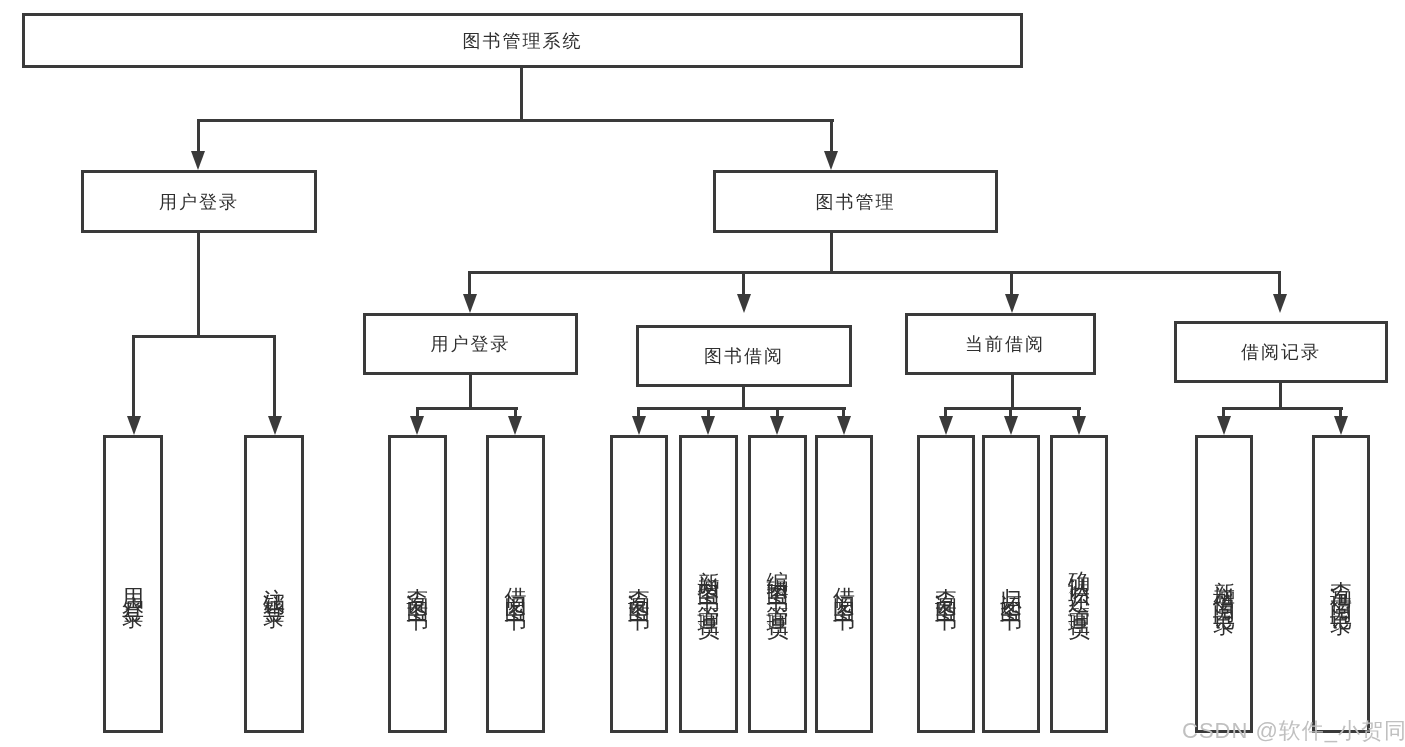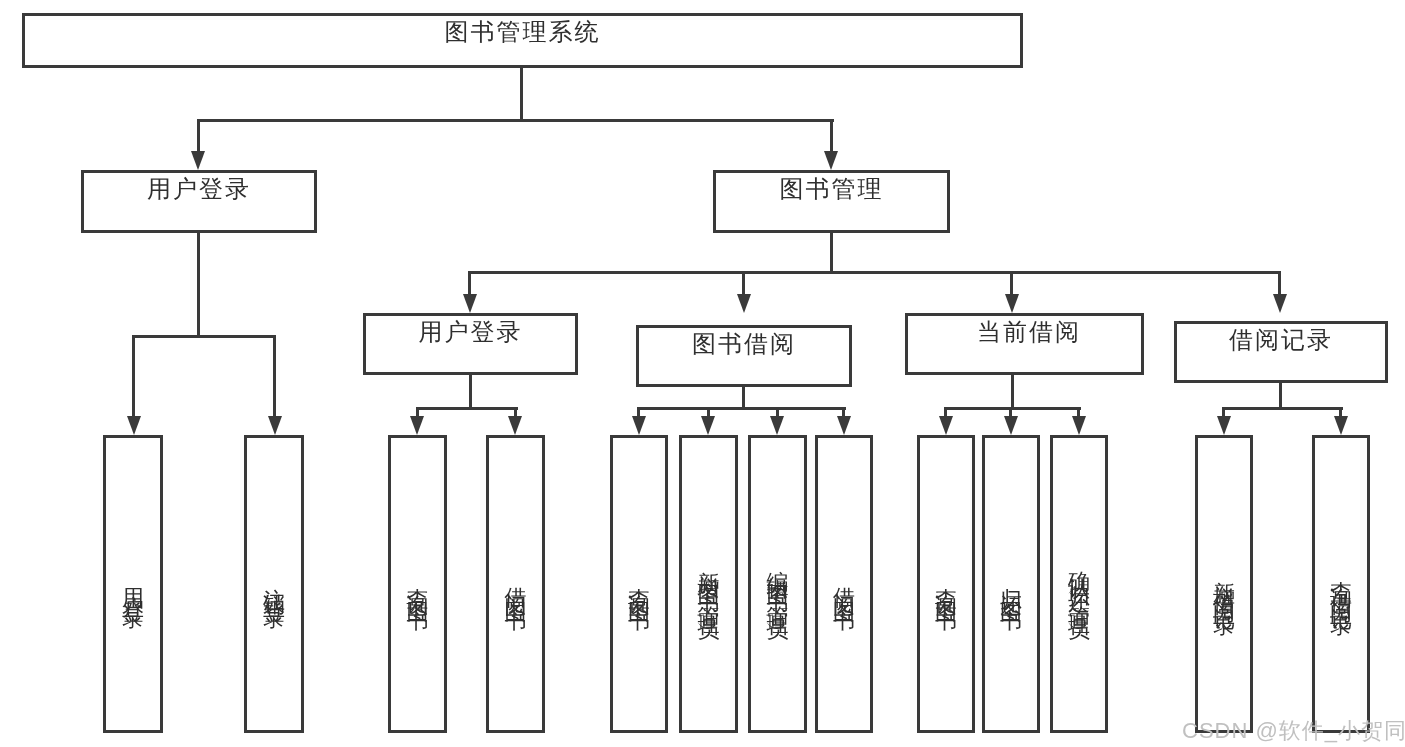--- a/index.html
+++ b/index.html
@@ -2,22 +2,22 @@
 <html><head>
 <meta charset="utf-8">
 <style>
   html,body{margin:0;padding:0;background:#ffffff;}
   #canvas{
     position:relative;width:1405px;height:747px;background:#ffffff;overflow:hidden;
     font-family:"Liberation Sans","DejaVu Sans",sans-serif;color:#2f2f2f;
   }
   .hbox{
     position:absolute;box-sizing:border-box;border:3px solid #3a3a3a;background:#ffffff;
-    display:flex;justify-content:center;
-    font-size:24px;letter-spacing:2px;z-index:2;
+    display:flex;align-items:center;justify-content:center;
+    font-size:18px;letter-spacing:2px;z-index:2;
   }
   .vbox{
     position:absolute;top:435px;height:298px;box-sizing:border-box;border:3px solid #3a3a3a;
     background:#ffffff;display:flex;align-items:center;justify-content:center;z-index:2;
   }
   .vbox span{
     writing-mode:vertical-rl;text-orientation:mixed;font-size:22px;letter-spacing:7px;
     line-height:1.1;white-space:nowrap;
   }
   .vl{position:absolute;display:block;width:3px;background:#3a3a3a;z-index:1;}
@@ -43,21 +43,21 @@
   <i class="vl" style="left:520px;top:66px;height:56px;"></i>
   <i class="hl" style="left:197px;top:119px;width:637px;"></i>
   <i class="vl" style="left:197px;top:119px;height:35px;"></i>
   <i class="ar" style="left:191px;top:151px;"></i>
   <i class="vl" style="left:830px;top:119px;height:35px;"></i>
   <i class="ar" style="left:824px;top:151px;"></i>
 
   <div class="hbox" style="left:81px;top:170px;width:236px;height:63px;">
     <span>用户登录</span>
   </div>
-  <div class="hbox" style="left:713px;top:170px;width:237px;height:63px;">
+  <div class="hbox" style="left:713px;top:170px;width:285px;height:63px;">
     <span>图书管理</span>
   </div>
 
   <i class="vl" style="left:197px;top:231px;height:107px;"></i>
   <i class="hl" style="left:132px;top:335px;width:144px;"></i>
   <i class="vl" style="left:132px;top:335px;height:83px;"></i>
   <i class="ar" style="left:127px;top:416px;"></i>
   <i class="vl" style="left:273px;top:335px;height:83px;"></i>
   <i class="ar" style="left:268px;top:416px;"></i>
 
@@ -71,21 +71,21 @@
   <i class="ar" style="left:1005px;top:294px;"></i>
   <i class="vl" style="left:1278px;top:271px;height:26px;"></i>
   <i class="ar" style="left:1273px;top:294px;"></i>
 
   <div class="hbox" style="left:363px;top:313px;width:215px;height:62px;">
     <span>用户登录</span>
   </div>
   <div class="hbox" style="left:636px;top:313px;width:216px;height:62px;margin-top:12px;">
     <span>图书借阅</span>
   </div>
-  <div class="hbox" style="left:905px;top:313px;width:239px;height:62px;padding-left:9px;">
+  <div class="hbox" style="left:905px;top:313px;width:191px;height:62px;padding-left:9px;">
     <span>当前借阅</span>
   </div>
   <div class="hbox" style="left:1174px;top:313px;width:214px;height:62px;margin-top:8px;">
     <span>借阅记录</span>
   </div>
 
   <i class="vl" style="left:469px;top:373px;height:37px;"></i>
   <i class="hl" style="left:416px;top:407px;width:102px;"></i>
   <i class="vl" style="left:416px;top:407px;height:12px;"></i>
   <i class="ar" style="left:410px;top:416px;"></i>

